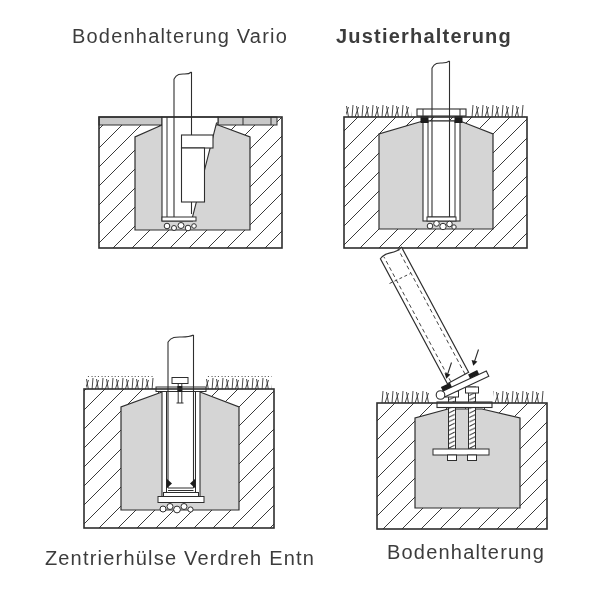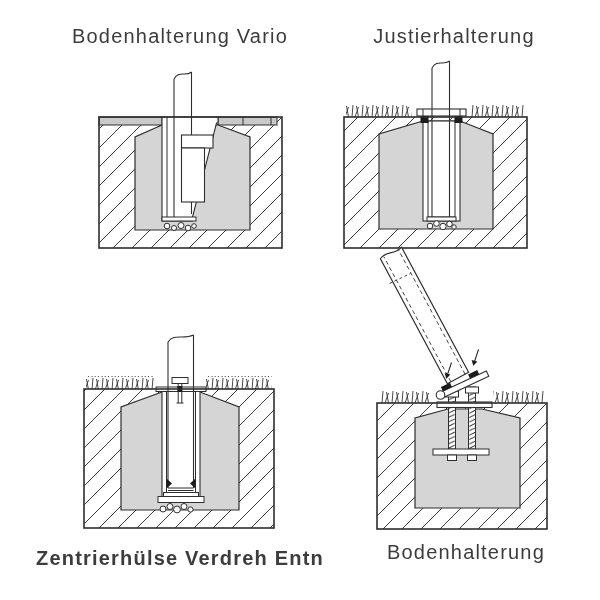--- a/index.html
+++ b/index.html
@@ -11,22 +11,22 @@
     position:absolute;transform:translateX(-50%);
     font-size:20px;font-weight:400;letter-spacing:1.2px;
     color:#3c3c3c;white-space:nowrap;
   }
   #diagram-canvas{position:absolute;left:0;top:0;}
 </style>
 </head>
 <body>
 
 <div class="caption" style="left:180px;top:25px;">Bodenhalterung Vario</div>
-<div class="caption" style="left:454px;top:25px;">Justierhalterung</div>
-<div class="caption" style="left:180px;top:547px;font-weight:bold;">Zentrierhülse Verdreh Entn</div>
+<div class="caption" style="left:424px;top:25px;font-weight:bold;">Justierhalterung</div>
+<div class="caption" style="left:180px;top:547px;">Zentrierhülse Verdreh Entn</div>
 <div class="caption" style="left:466px;top:541px;">Bodenhalterung</div>
 
 <svg id="diagram-canvas" width="600" height="600" viewBox="0 0 600 600">
   <defs>
     <pattern id="hatch" width="19" height="19" patternUnits="userSpaceOnUse">
       <path d="M-2,21 L21,-2" stroke="#3a3a3a" stroke-width="1" fill="none"></path>
     </pattern>
     <pattern id="grass" width="10" height="13" patternUnits="userSpaceOnUse">
       <path d="M2,13 L3,1" stroke="#333" stroke-width="0.9" fill="none"></path>
       <path d="M5,13 L8.5,3" stroke="#333" stroke-width="0.9" fill="none"></path>

